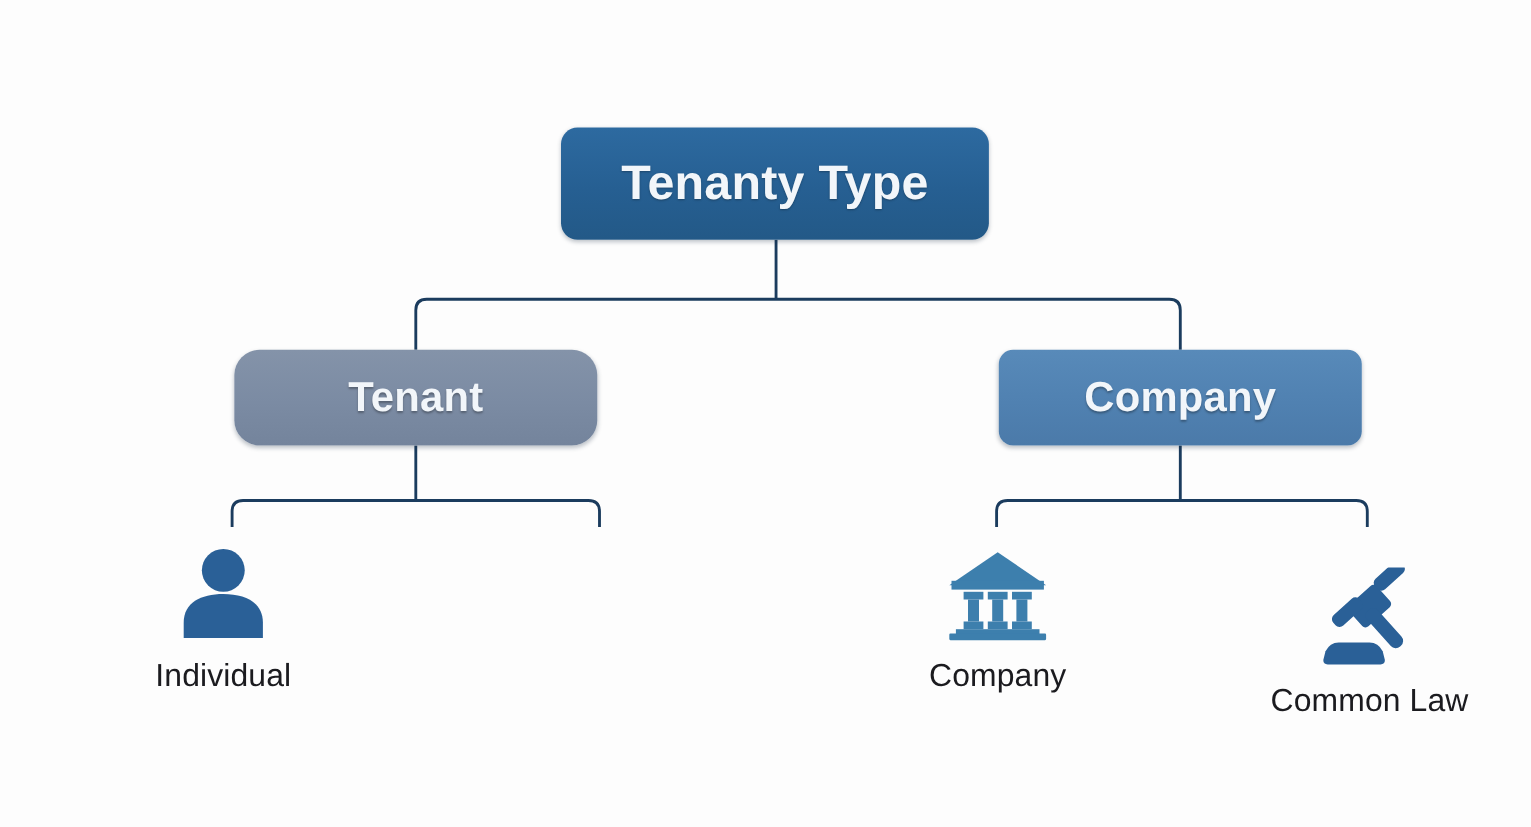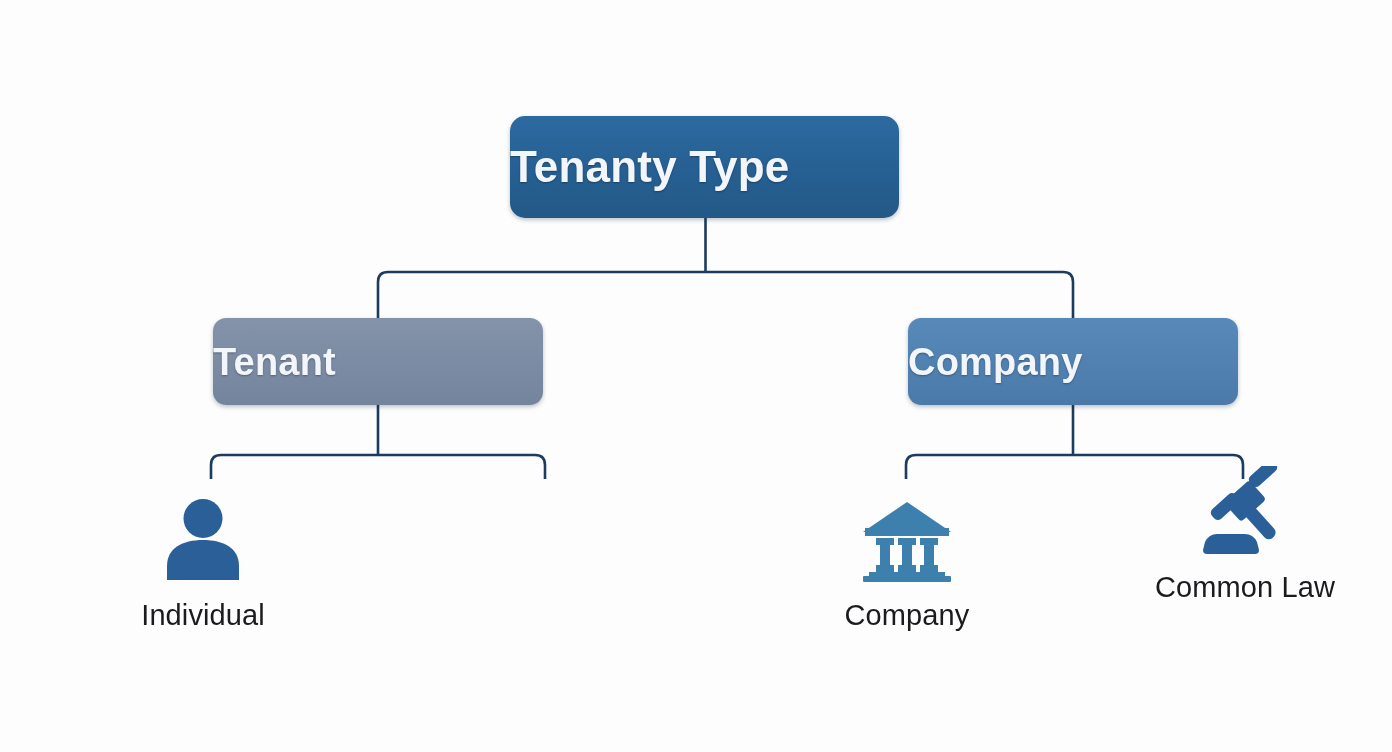--- a/index.html
+++ b/index.html
@@ -36,21 +36,21 @@
     stroke-linecap: butt;
     stroke-linejoin: round;
   }
 
   
   .node {
     position: absolute;
     box-sizing: border-box;
     display: flex;
     align-items: center;
-    justify-content: flex-start;
+    justify-content: center;
     border-radius: 14px;
     color: #f2f6fa;
     text-align: center;
     letter-spacing: 0.2px;
     box-shadow: 0 2px 4px rgba(20,40,60,0.28);
     user-select: none;
   }
   .node-label {
     text-shadow: 0 1px 2px rgba(0,0,0,0.30);
     line-height: 1;
@@ -66,21 +66,21 @@
     border-radius: 15px;
   }
   #node-root .node-label { font-size: 44px; font-weight: 700; }
 
   #node-tenant {
     left: 213px;
     top: 318px;
     width: 330px;
     height: 87px;
     background: linear-gradient(180deg, #8493a9 0%, #7b8ba3 55%, #74849c 100%);
-    border-radius: 13px;
+    border-radius: 23px;
   }
   #node-tenant .node-label { font-size: 38px; font-weight: 700; }
 
   #node-company {
     left: 908px;
     top: 318px;
     width: 330px;
     height: 87px;
     background: linear-gradient(180deg, #588ab9 0%, #5081b1 55%, #4b7aa9 100%);
     border-radius: 13px;
@@ -107,21 +107,21 @@
     font-size: 29px;
     color: #1b1b1f;
     letter-spacing: 0.1px;
     white-space: nowrap;
     line-height: 1.05;
   }
 
   #leaf-individual { left: 88px; top: 490px; }
   #leaf-ast        { left: 428px; top: 490px; }
   #leaf-company    { left: 792px; top: 490px; }
-  #leaf-commonlaw  { left: 1130px; top: 462px; }
+  #leaf-commonlaw  { left: 1130px; top: 512px; }
 </style>
 </head>
 <body>
 
 <div id="canvas">
 
   <svg id="connectors" viewBox="0 0 1392 752">
 
     <path d="M 705.5 218 L 705.5 272"></path>
 

